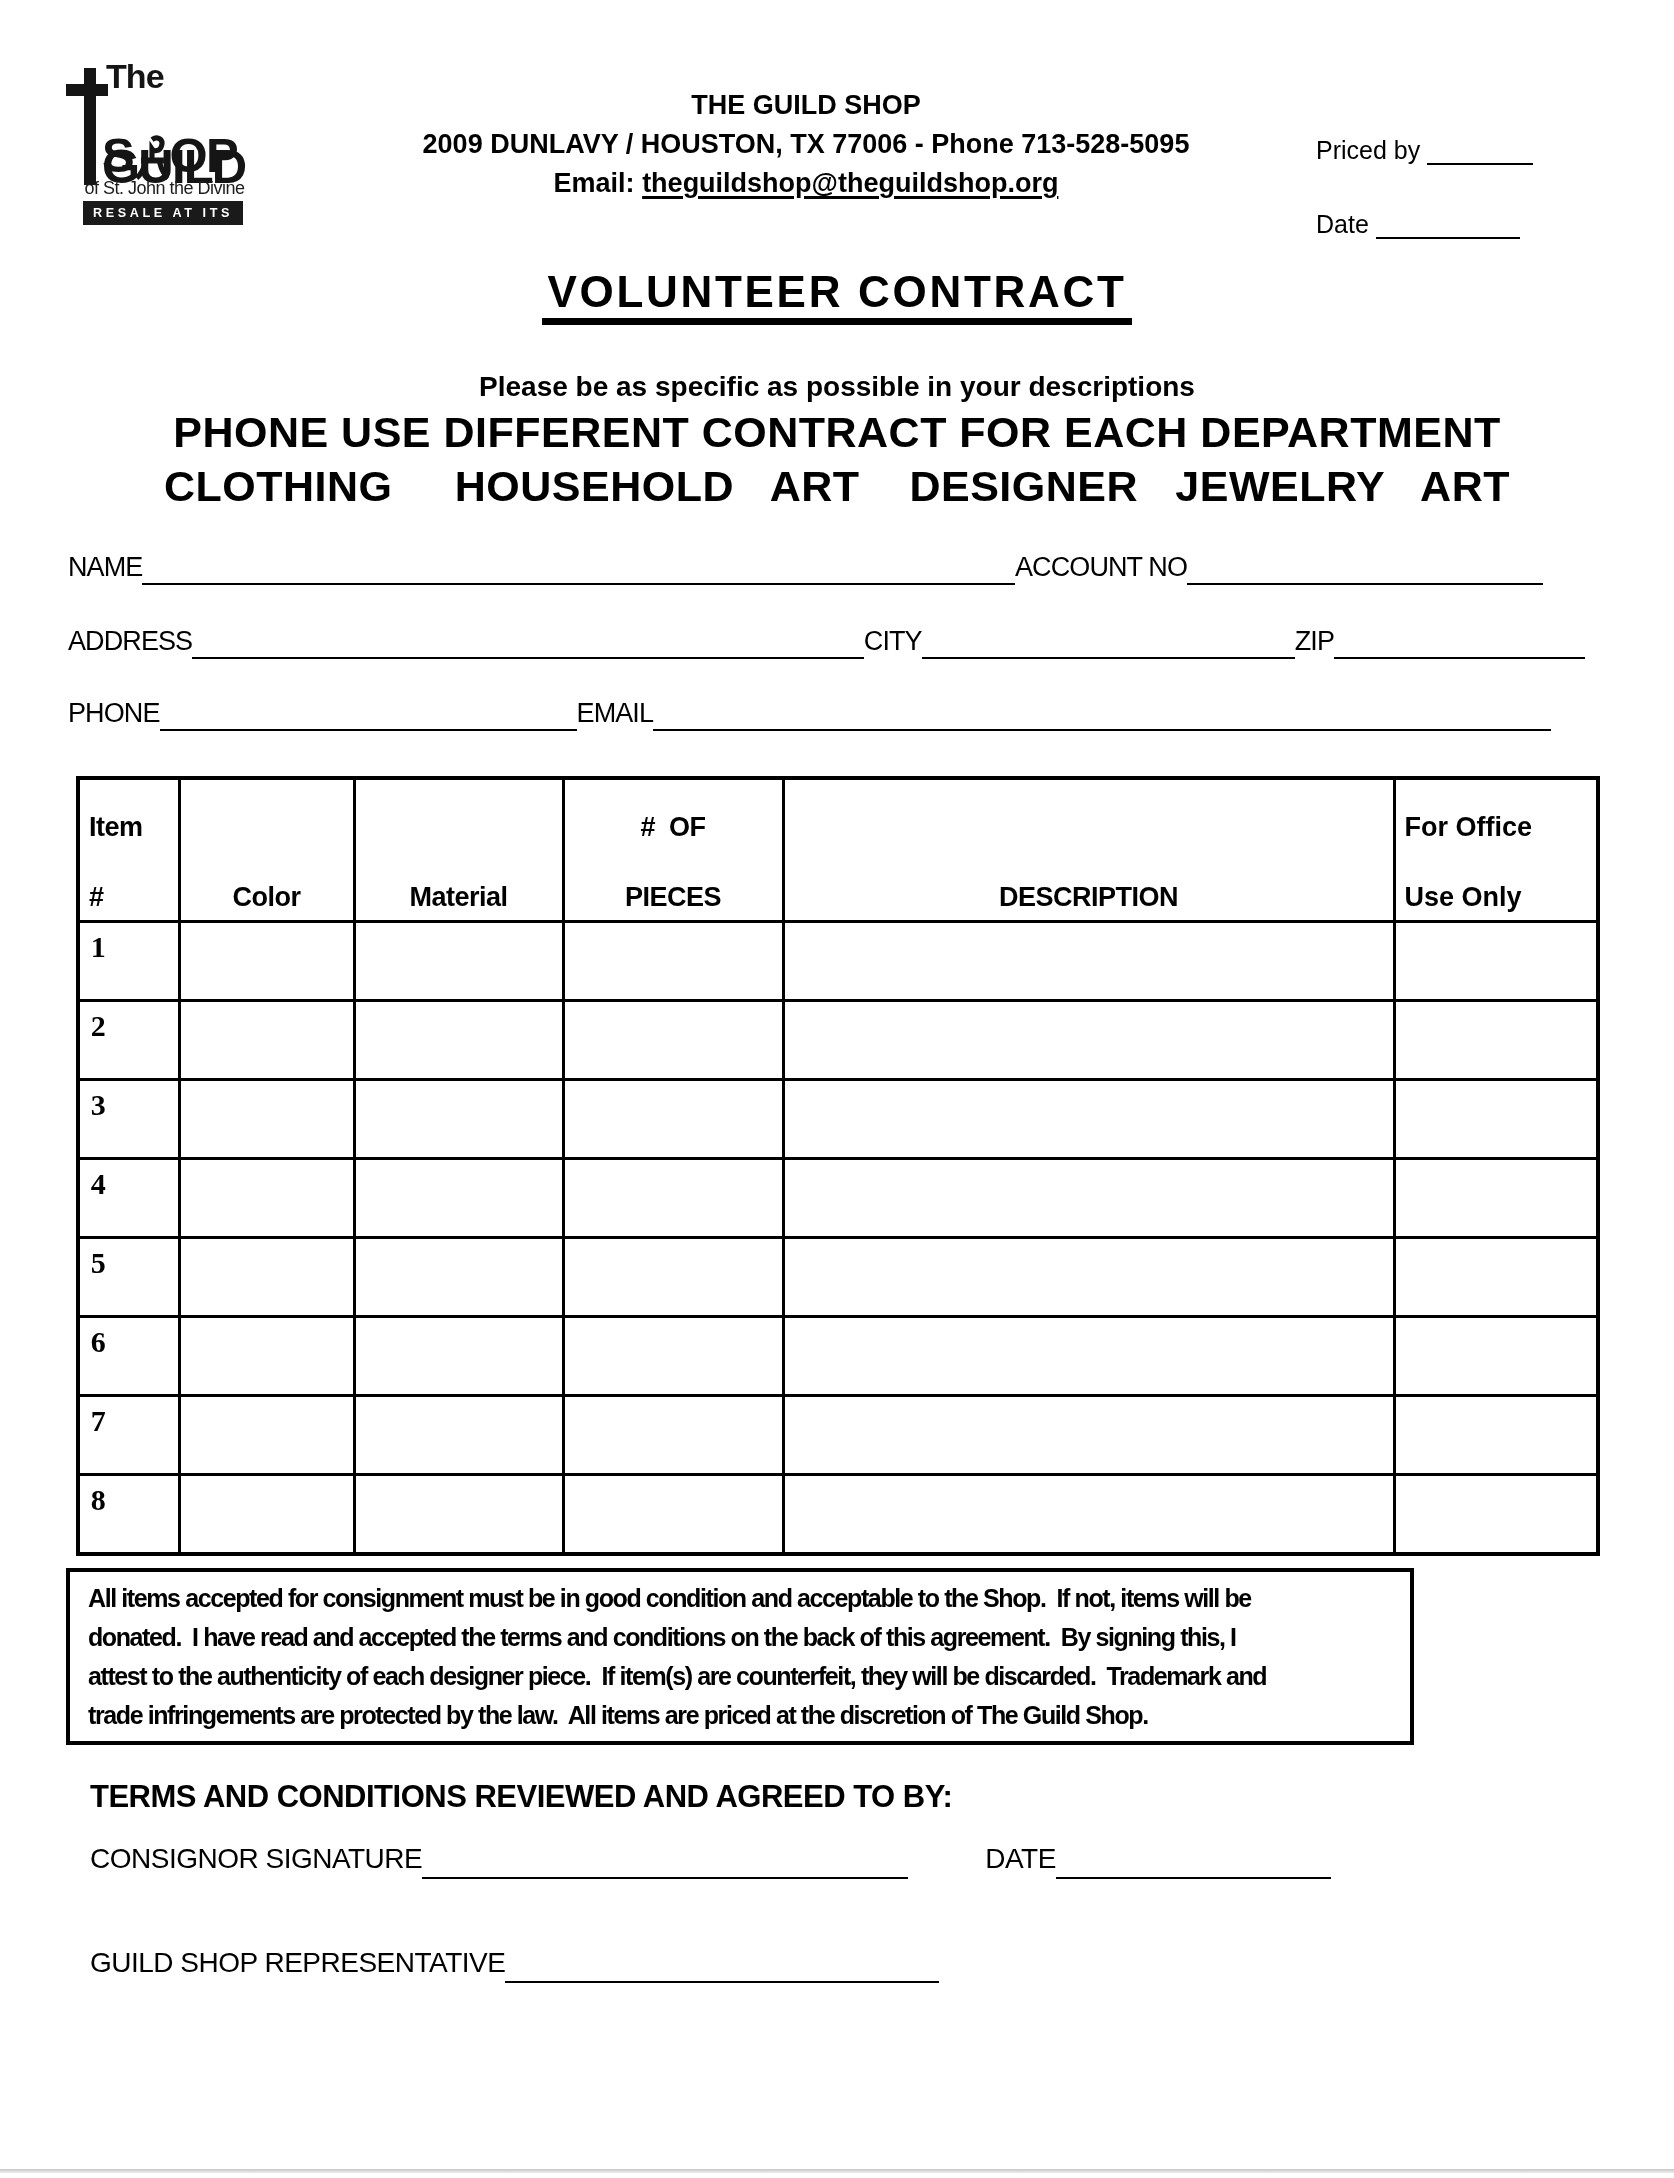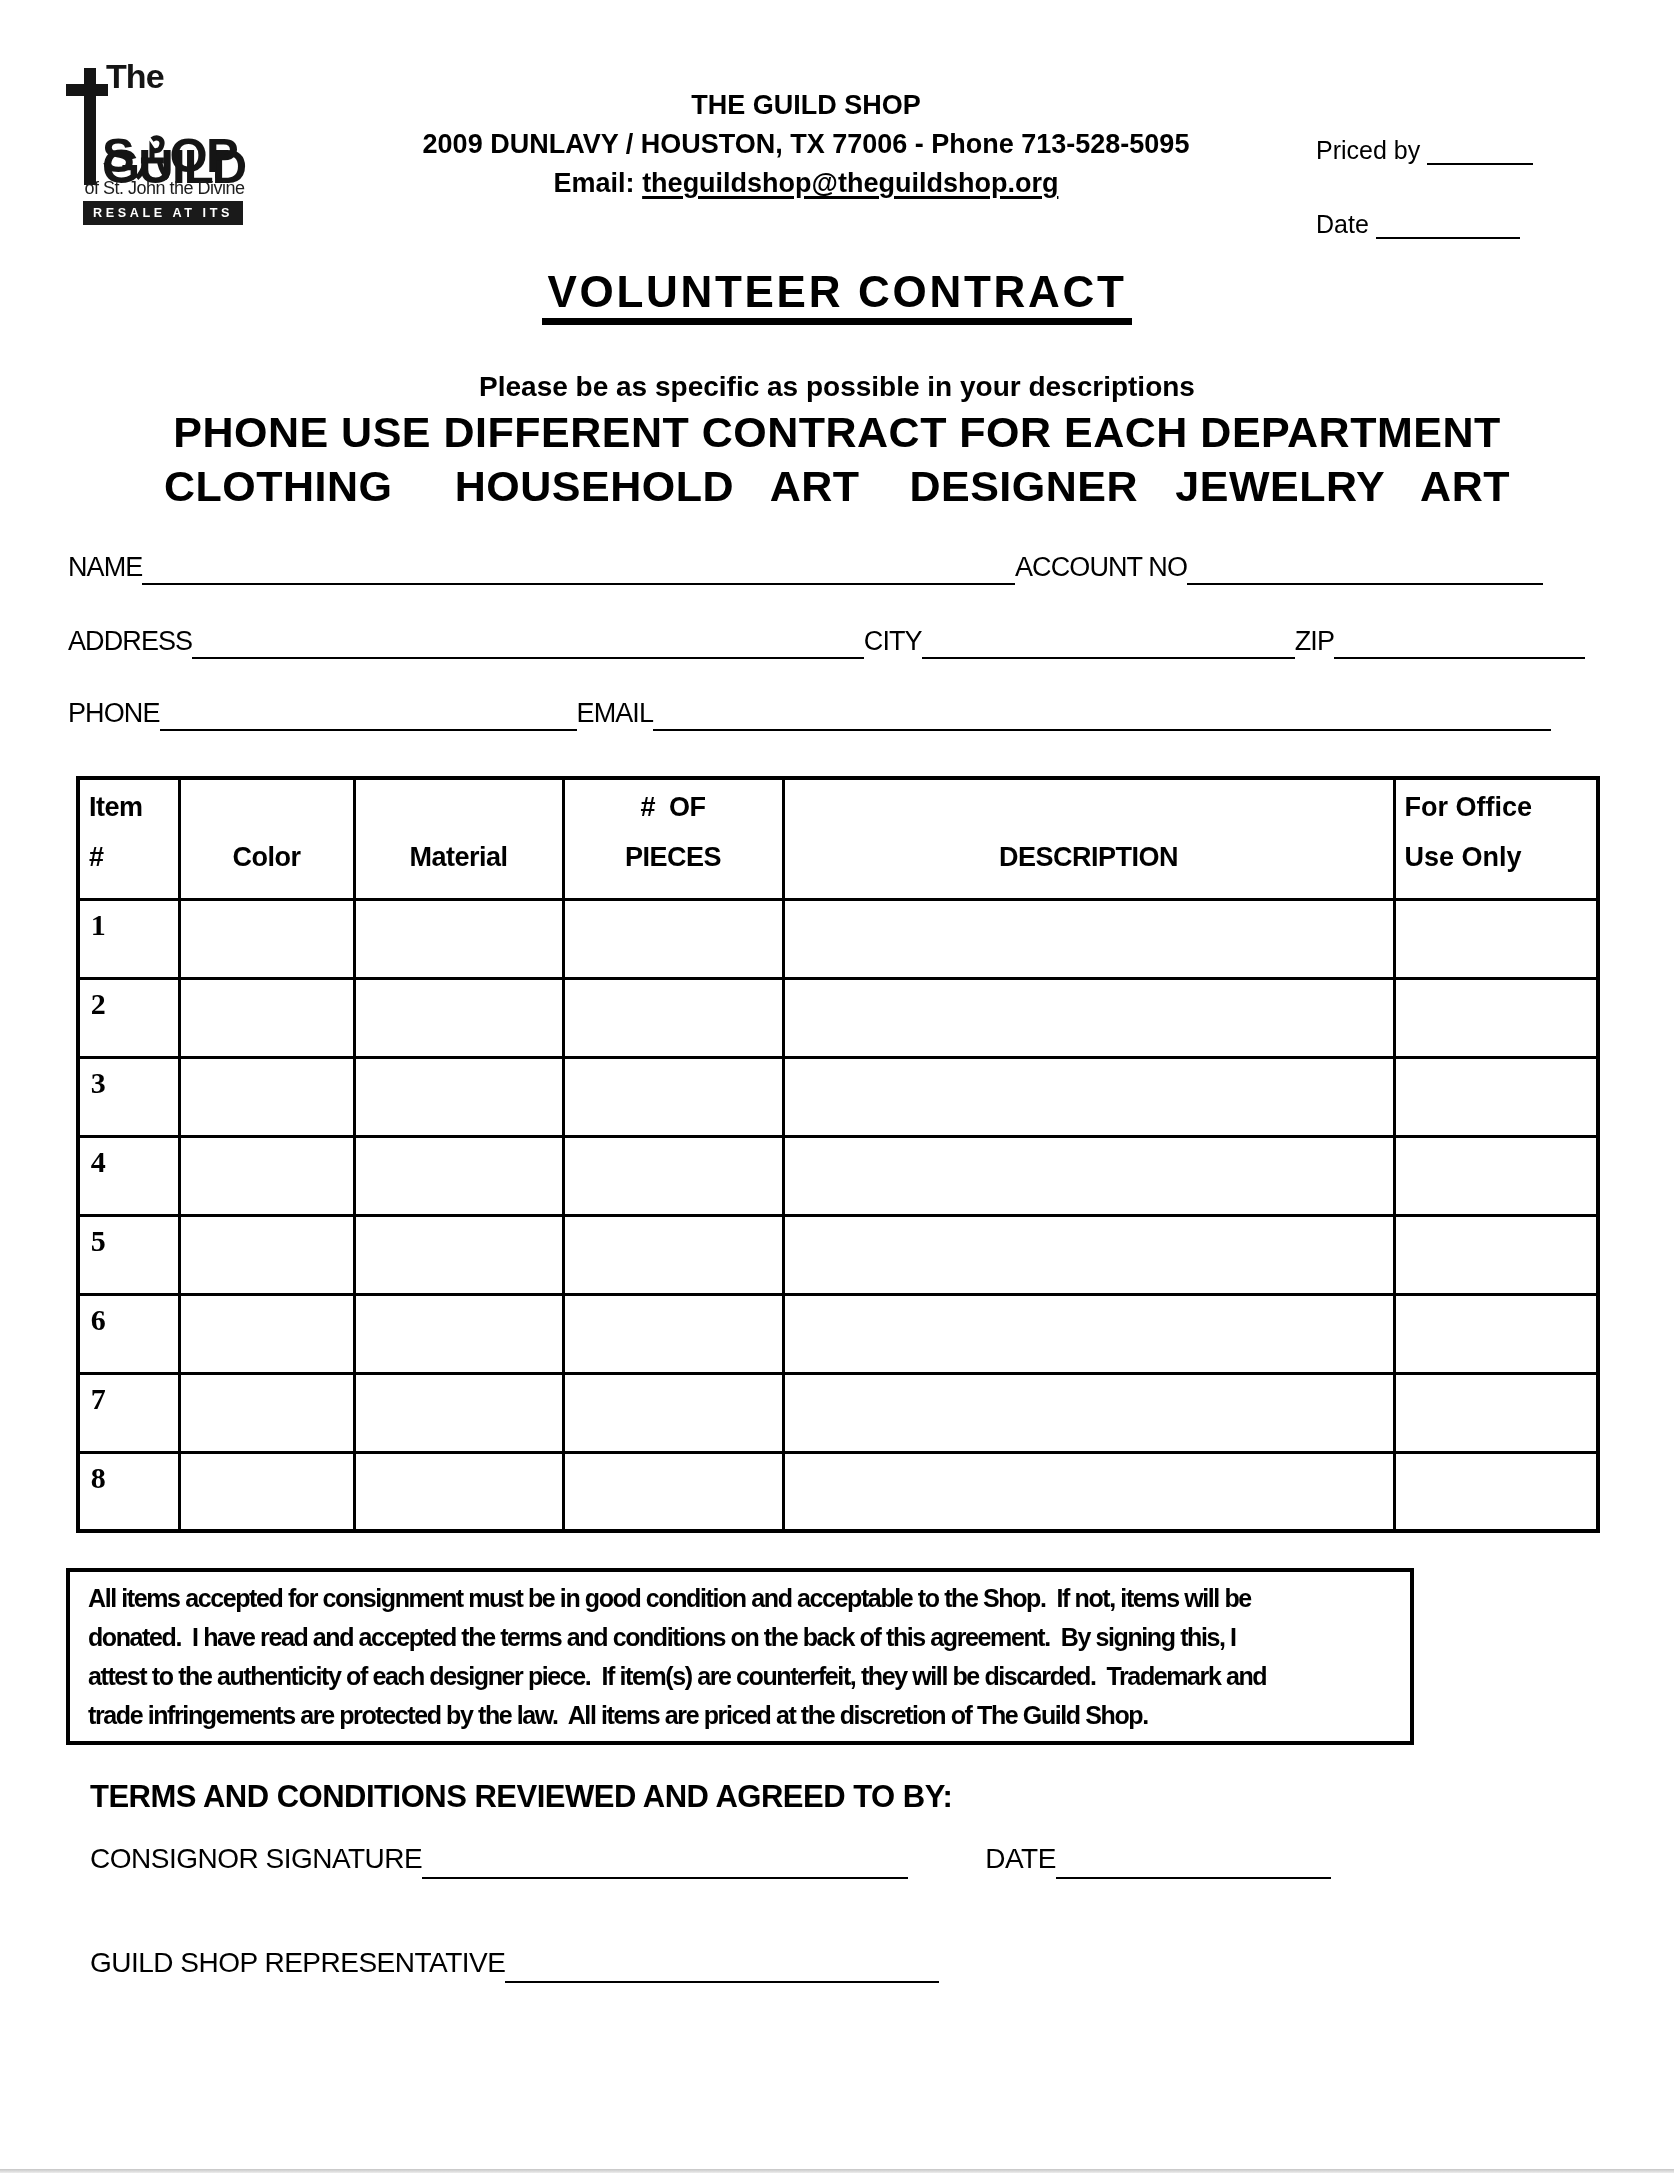--- a/index.html
+++ b/index.html
@@ -41,21 +41,21 @@
   .grow{flex:1 1 auto;}
   .row-name{left:68px;top:547px;right:131px;}
   .row-address{left:68px;top:621px;right:89px;}
   .row-phone{left:68px;top:693px;right:123px;}
   .spacer{height:34px;}
   
   .items-table{position:absolute;left:76px;top:776px;border-collapse:collapse;table-layout:fixed;width:1519px;}
   .items-table td,.items-table th{border:3.6px solid #000;padding:0;vertical-align:top;background:#fff;}
   .items-table{border:4.5px solid #000;}
   .hcell{font-weight:bold;font-size:27px;letter-spacing:-0.5px;}
-  .hl{height:50px;line-height:54px;}
+  .hl{height:50px;line-height:54px;margin-top:20px;}
   .hcenter{text-align:center;}
   .hleft{text-align:left;padding-left:9px !important;}
   .office-cell{letter-spacing:0;}
   .pre{white-space:pre;}
   .rownum{font-family:"Liberation Serif", serif;font-weight:bold;font-size:30px;padding:7.2px 0 0 10.8px !important;}
   
   .agree-box{left:66px;top:1568px;width:1348px;border:4.5px solid #000;box-sizing:border-box;
     padding:7.2px 18px 5.4px 18px;background:#fff;}
   .agree-line{font-size:25px;font-weight:bold;letter-spacing:-1.4px;line-height:39px;white-space:pre;}
   

